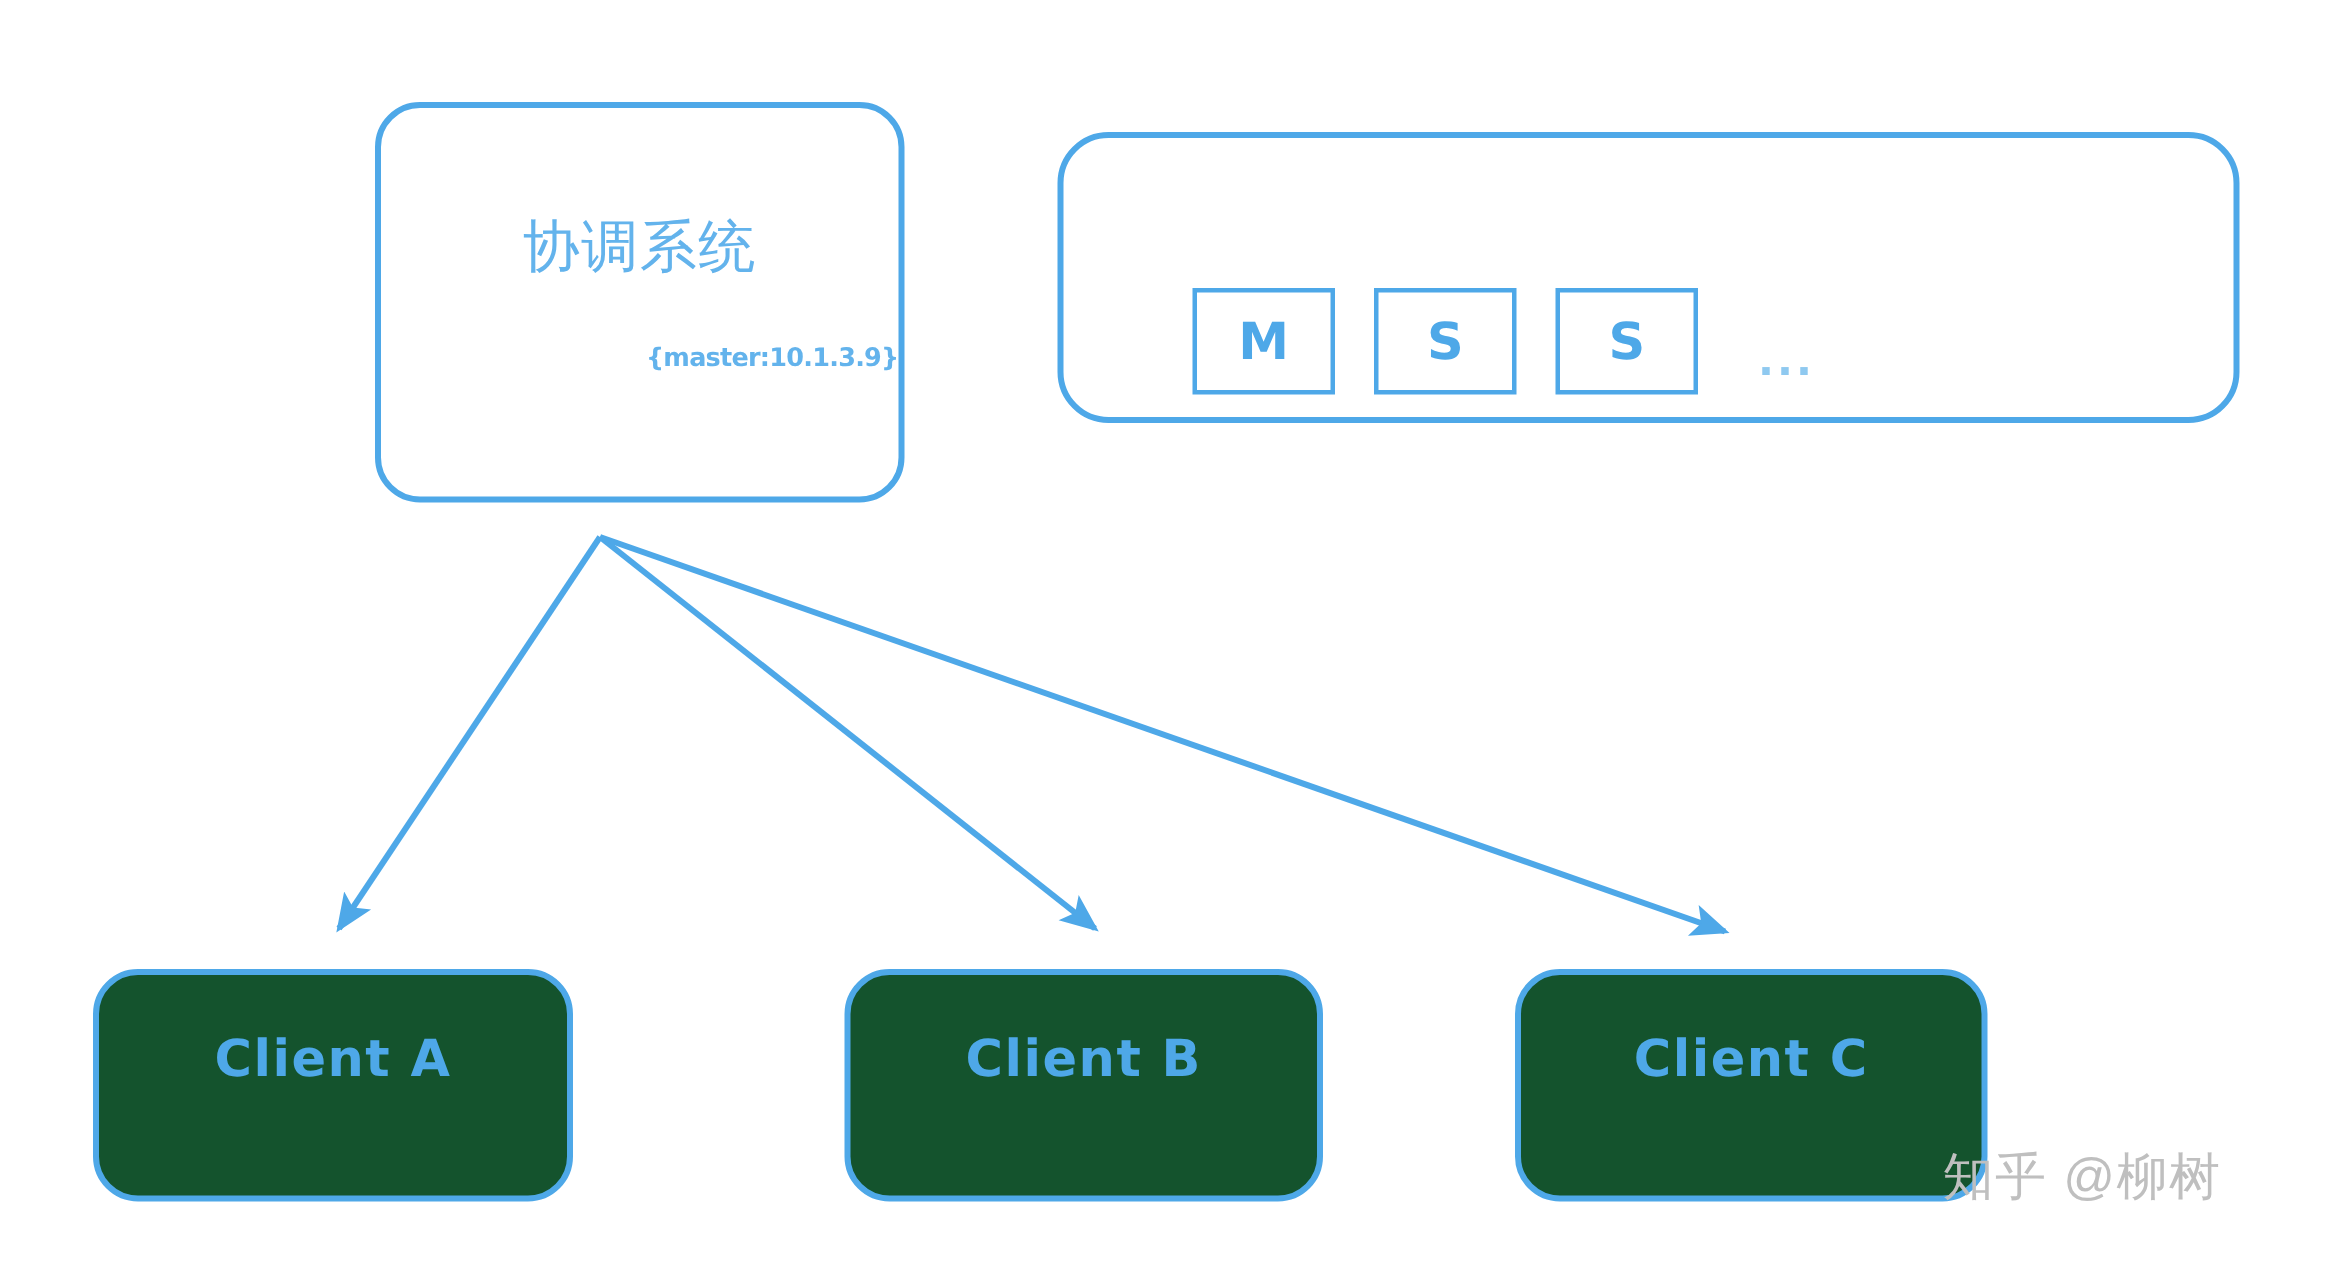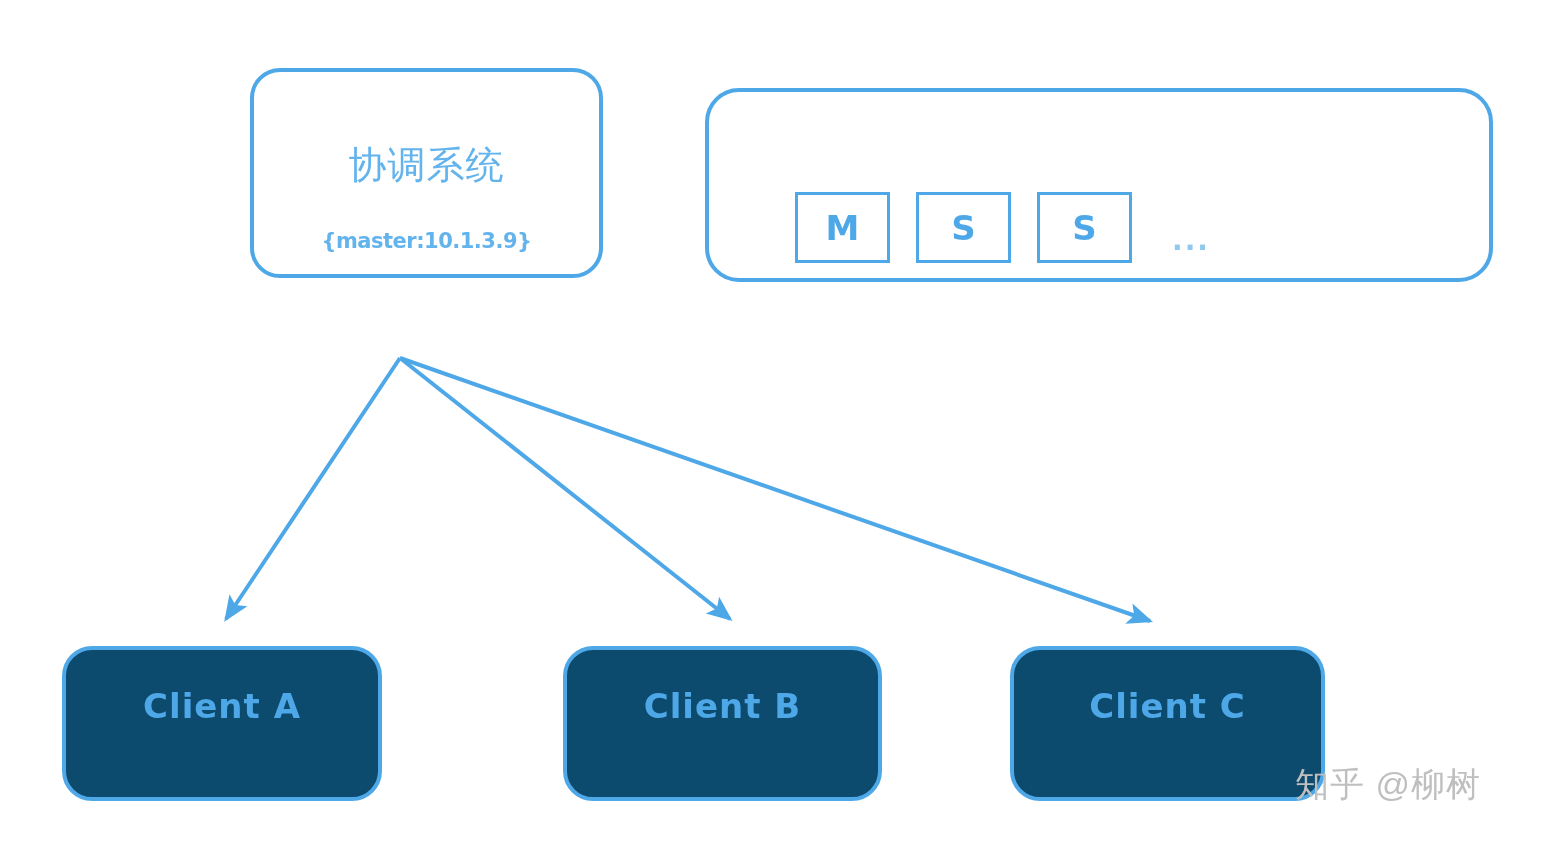--- a/index.html
+++ b/index.html
@@ -33,42 +33,42 @@
     border: 4px solid #4EA8E8;
     border-radius: 30px;
     background: #ffffff;
   }
 
   
   #coordinator-node {
     left: 250px;
     top: 68px;
     width: 353px;
-    height: 210px;
+    height: 267px;
   }
   .coord-title {
     position: absolute;
     left: 0;
     right: 0;
     top: 72px;
     text-align: center;
     font-family: "Liberation Serif", "DejaVu Serif", serif;
     font-size: 38px;
     line-height: 42px;
     color: #63B3EC;
     letter-spacing: 1px;
   }
   .coord-sub {
     position: absolute;
     left: 0;
     right: 0;
     top: 157px;
-    text-align: center;
-    font-family: "DejaVu Sans", sans-serif;
-    font-size: 21px;
+    text-align: right;
+    font-family: "DejaVu Sans", sans-serif;
+    font-size: 17px;
     font-weight: 700;
     letter-spacing: -0.5px;
     color: #63B3EC;
   }
 
   
   #db-cluster-node {
     left: 705px;
     top: 88px;
     width: 788px;
@@ -117,21 +117,21 @@
     align-self: flex-end;
     padding-bottom: 6px;
   }
 
   
   .client-box {
     position: absolute;
     box-sizing: border-box;
     border: 4px solid #4EA8E8;
     border-radius: 30px;
-    background: #0c4a6e;
+    background: #14532d;
     top: 646px;
     height: 155px;
   }
   #client-a-node { left: 62px;   width: 320px; }
   #client-b-node { left: 563px;  width: 319px; }
   #client-c-node { left: 1010px; width: 315px; }
   .client-label {
     position: absolute;
     left: 0;
     right: 0;

